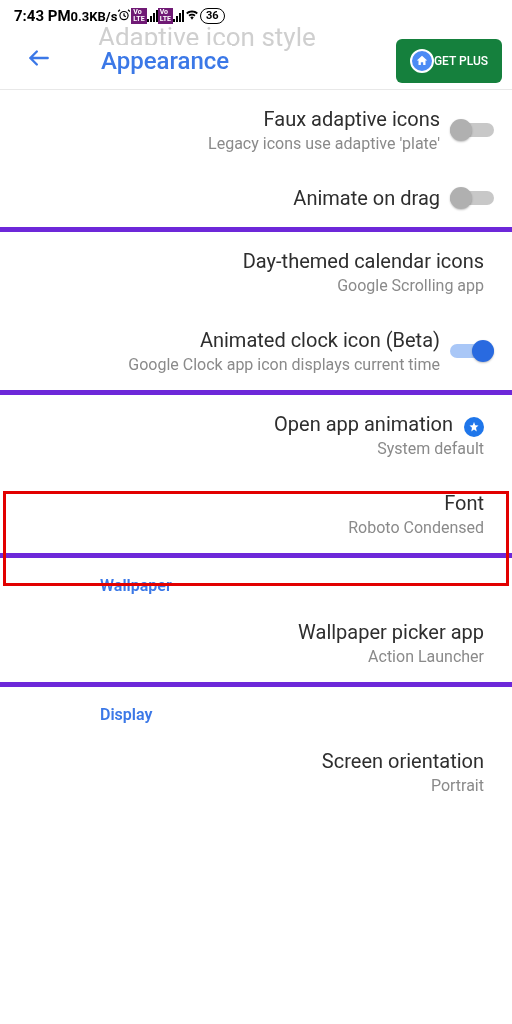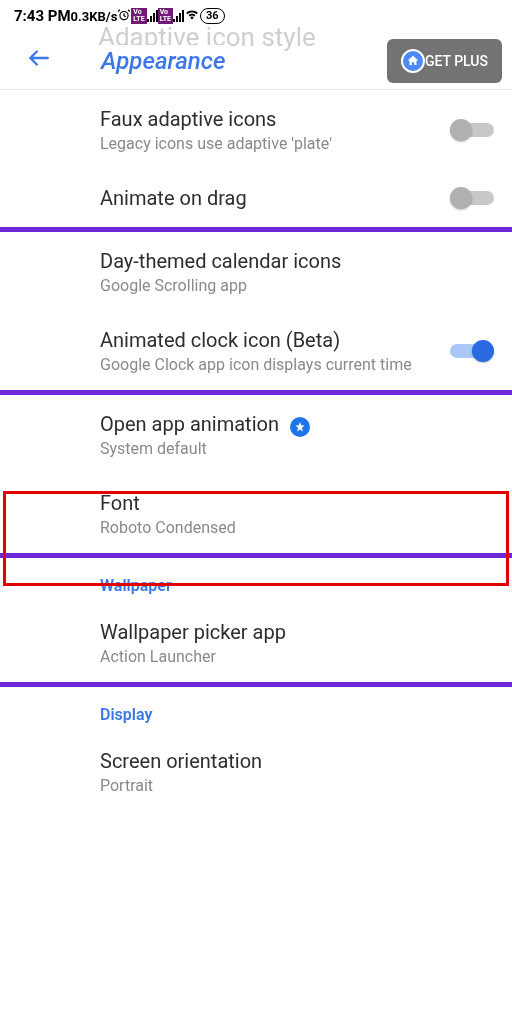--- a/index.html
+++ b/index.html
@@ -77,52 +77,51 @@
     z-index:2;
   }
   .appbar-title {
     color:#3b78e7;
     font-size:24px;
     font-weight:500;
     margin-left:38px;
     z-index:2;
     background:#fff;
     padding:2px 3px;
-    font-style:italic;
   }
   .getplus {
     margin-left:auto;
-    background:#737373;
+    background:#15803d;
     color:#fff;
     border-radius:6px;
     padding:10px 14px;
     display:flex;
     align-items:center;
-    font-size:14px;
+    font-size:12px;
     font-weight:500;
     z-index:2;
   }
   .getplus .icon-ring {
     width:24px; height:24px; border:2.5px solid #fff; border-radius:50%;
     display:flex; align-items:center; justify-content:center;
     background:#4c8bf5;
   }
   .getplus .icon-ring svg { width:14px; height:14px; fill:#fff; }
 
   
   .list { }
   .row {
     display:flex;
     align-items:center;
     padding:16px 18px 16px 100px;
     position:relative;
     min-height:60px;
   }
   .row.divider { border-bottom:5px solid #6d28d9; }
-  .row .texts { flex:1; padding-right:10px; }
+  .row .texts { flex:1; padding-right:10px;text-align:right; }
   .row .title {
     font-size:20px;
     color:#2e2e2e;
     line-height:1.3;
   }
   .row .sub {
     font-size:16px;
     color:#8a8a8a;
     margin-top:2px;
   }

